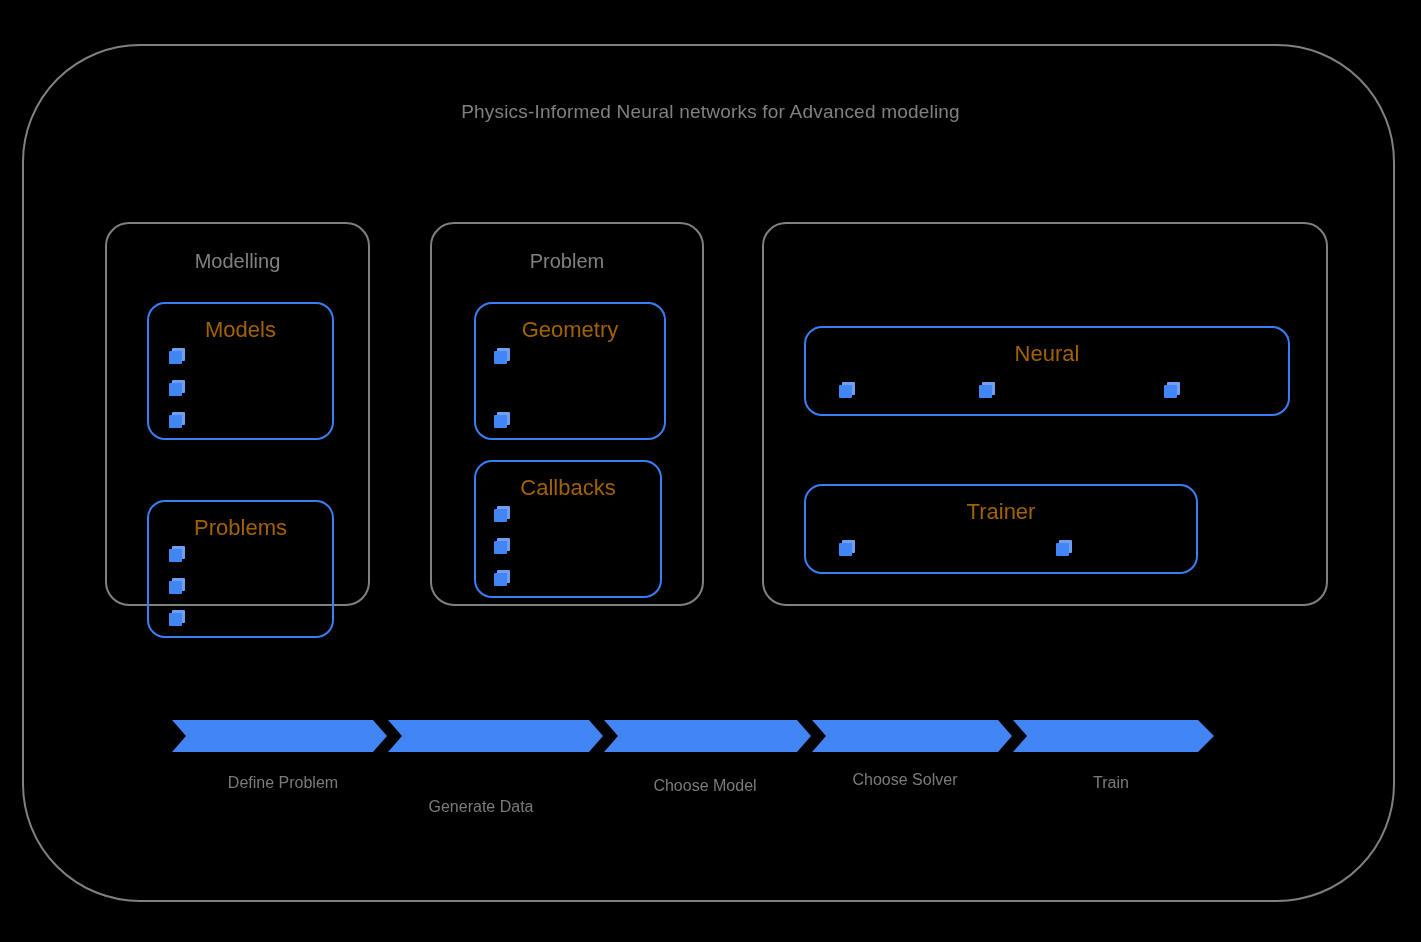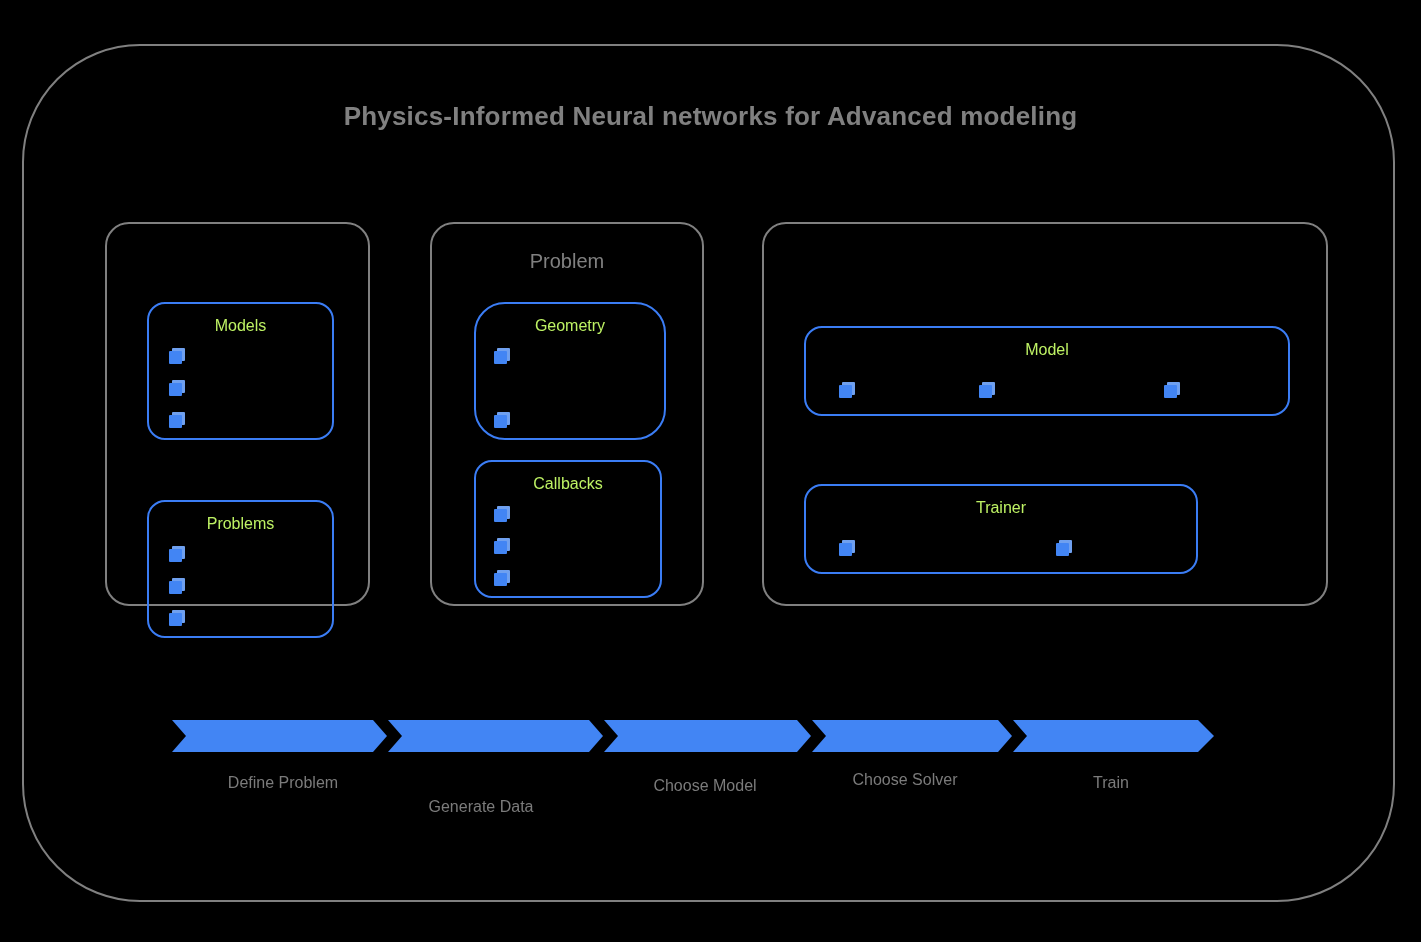--- a/index.html
+++ b/index.html
@@ -35,22 +35,22 @@
   }
 
   
   .diagram-title {
     position: absolute;
     left: 0;
     top: 101px;
     width: 1421px;
     text-align: center;
     color: #808080;
-    font-size: 26px;
-    font-weight: bold;
+    font-size: 19px;
+    font-weight: normal;
     letter-spacing: 0.2px;
   }
 
   
   .group-box {
     position: absolute;
     box-sizing: border-box;
     border: 2px solid #808080;
     border-radius: 24px;
   }
@@ -69,22 +69,22 @@
     position: absolute;
     box-sizing: border-box;
     border: 2px solid #3b7df5;
     border-radius: 18px;
   }
   .sub-title {
     position: absolute;
     left: 0;
     width: 100%;
     text-align: center;
-    color: #bef264;
-    font-size: 16px;
+    color: #a16207;
+    font-size: 22px;
     font-weight: normal;
   }
 
   
   .item-marker {
     position: absolute;
     width: 17px;
     height: 17px;
   }
   .item-marker .sq-back {
@@ -141,20 +141,21 @@
 </head>
 <body>
 
 <div id="canvas">
 
   <div class="outer-frame"></div>
 
   <div class="diagram-title">Physics-Informed Neural networks for Advanced modeling</div>
 
   <div class="group-box" style="left:105px; top:222px; width:265px; height:384px;">
+    <div class="group-title" style="top:26px;">Modelling</div>
 
     <div class="sub-box" style="left:40px; top:78px; width:187px; height:138px;">
       <div class="sub-title" style="top:13px;">Models</div>
       <div class="item-marker" style="left:20px; top:44px;">
         <div class="sq-back"></div>
           <div class="sq-front"></div>
       </div>
       <div class="item-marker" style="left:20px; top:76px;">
         <div class="sq-back"></div>
           <div class="sq-front"></div>
@@ -178,21 +179,21 @@
       <div class="item-marker" style="left:20px; top:108px;">
         <div class="sq-back"></div>
           <div class="sq-front"></div>
       </div>
     </div>
   </div>
 
   <div class="group-box" style="left:430px; top:222px; width:274px; height:384px;">
     <div class="group-title" style="top:26px;">Problem</div>
 
-    <div class="sub-box" style="left:42px; top:78px; width:192px; height:138px;border-radius:31px;">
+    <div class="sub-box" style="left:42px; top:78px; width:192px; height:138px;">
       <div class="sub-title" style="top:13px;">Geometry</div>
       <div class="item-marker" style="left:18px; top:44px;">
         <div class="sq-back"></div>
           <div class="sq-front"></div>
       </div>
       <div class="item-marker" style="left:18px; top:108px;">
         <div class="sq-back"></div>
           <div class="sq-front"></div>
       </div>
     </div>
@@ -210,21 +211,21 @@
       <div class="item-marker" style="left:18px; top:108px;">
         <div class="sq-back"></div>
           <div class="sq-front"></div>
       </div>
     </div>
   </div>
 
   <div class="group-box" style="left:762px; top:222px; width:566px; height:384px;">
 
     <div class="sub-box" style="left:40px; top:102px; width:486px; height:90px;">
-      <div class="sub-title" style="top:13px;">Model</div>
+      <div class="sub-title" style="top:13px;">Neural</div>
       <div class="item-marker" style="left:33px; top:54px;">
         <div class="sq-back"></div>
           <div class="sq-front"></div>
       </div>
       <div class="item-marker" style="left:173px; top:54px;">
         <div class="sq-back"></div>
           <div class="sq-front"></div>
       </div>
       <div class="item-marker" style="left:358px; top:54px;">
         <div class="sq-back"></div>

